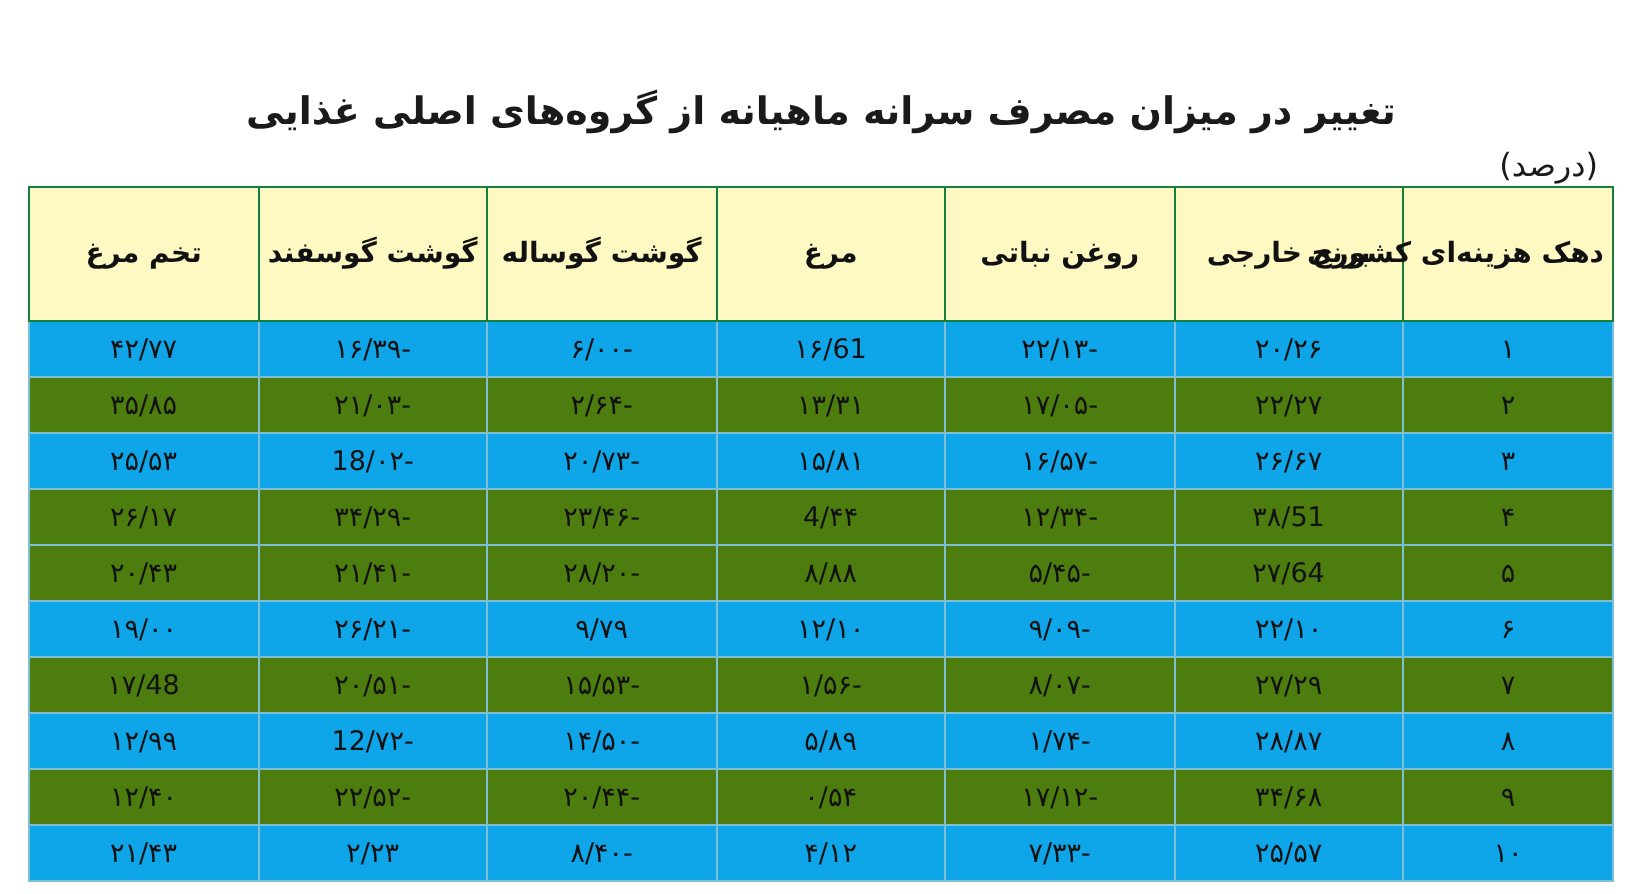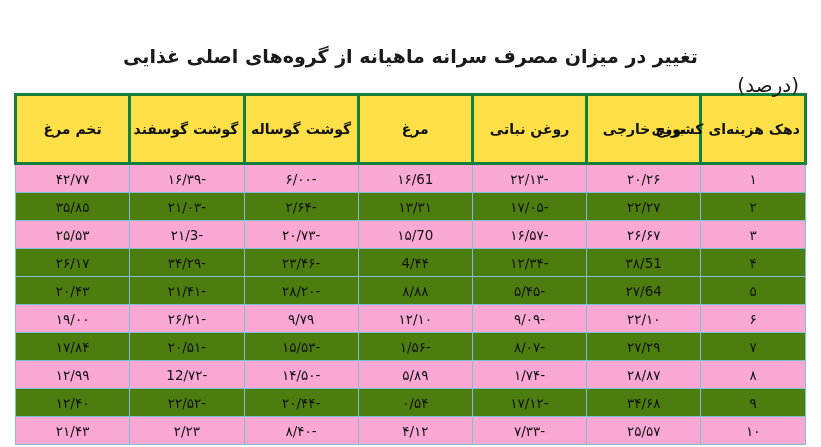--- a/index.html
+++ b/index.html
@@ -33,21 +33,21 @@
   }
   .unit-row {
     position: relative;
     height: 20px;
     margin-top: 2px;
   }
   .unit-label {
     position: absolute;
     right: 22px;
     top: 0;
-    font-size: 20px;
+    font-size: 16px;
     color: #1a1a1a;
   }
   .table-wrap {
     padding: 0 14px;
     box-sizing: border-box;
   }
   table.data {
     width: 793px;
     border-collapse: collapse;
     table-layout: fixed;
@@ -57,30 +57,30 @@
     border: 1px solid #7fbfd4;
     text-align: center;
     font-size: 13.5px;
     color: #111111;
     padding: 0;
     height: 27px;
     vertical-align: middle;
     white-space: nowrap;
   }
   table.data thead th {
-    background: #fde047;
+    background: #fef9c3;
     font-weight: bold;
     font-size: 14px;
     height: 62px;
     line-height: 1.4;
     padding: 2px 4px;
-    border: 3px solid #15803d;
+    border: 1px solid #15803d;
   }
   table.data tbody tr.odd td {
-    background: #f9a8d4;
+    background: #0ea5e9;
   }
   table.data tbody tr.even td {
     background: #4d7c0f;
   }
   table.data td.idx {
     font-size: 13.5px;
   }
   .col-idx { width: 13.2%; }
   .col-d   { width: 14.4%; }
 </style>
@@ -135,23 +135,23 @@
           <td>-۱۷/۰۵</td>
           <td>۱۳/۳۱</td>
           <td>-۲/۶۴</td>
           <td>-۲۱/۰۳</td>
           <td>۳۵/۸۵</td>
         </tr>
         <tr class="odd">
           <td class="idx">۳</td>
           <td>۲۶/۶۷</td>
           <td>-۱۶/۵۷</td>
-          <td>۱۵/70</td>
+          <td>۱۵/۸۱</td>
           <td>-۲۰/۷۳</td>
-          <td>-۲۱/3</td>
+          <td>-18/۰۲</td>
           <td>۲۵/۵۳</td>
         </tr>
         <tr class="even">
           <td class="idx">۴</td>
           <td>۳۸/51</td>
           <td>-۱۲/۳۴</td>
           <td>4/۴۴</td>
           <td>-۲۳/۴۶</td>
           <td>-۳۴/۲۹</td>
           <td>۲۶/۱۷</td>
@@ -174,21 +174,21 @@
           <td>-۲۶/۲۱</td>
           <td>۱۹/۰۰</td>
         </tr>
         <tr class="even">
           <td class="idx">۷</td>
           <td>۲۷/۲۹</td>
           <td>-۸/۰۷</td>
           <td>-۱/۵۶</td>
           <td>-۱۵/۵۳</td>
           <td>-۲۰/۵۱</td>
-          <td>۱۷/۸۴</td>
+          <td>۱۷/48</td>
         </tr>
         <tr class="odd">
           <td class="idx">۸</td>
           <td>۲۸/۸۷</td>
           <td>-۱/۷۴</td>
           <td>۵/۸۹</td>
           <td>-۱۴/۵۰</td>
           <td>-12/۷۲</td>
           <td>۱۲/۹۹</td>
         </tr>

